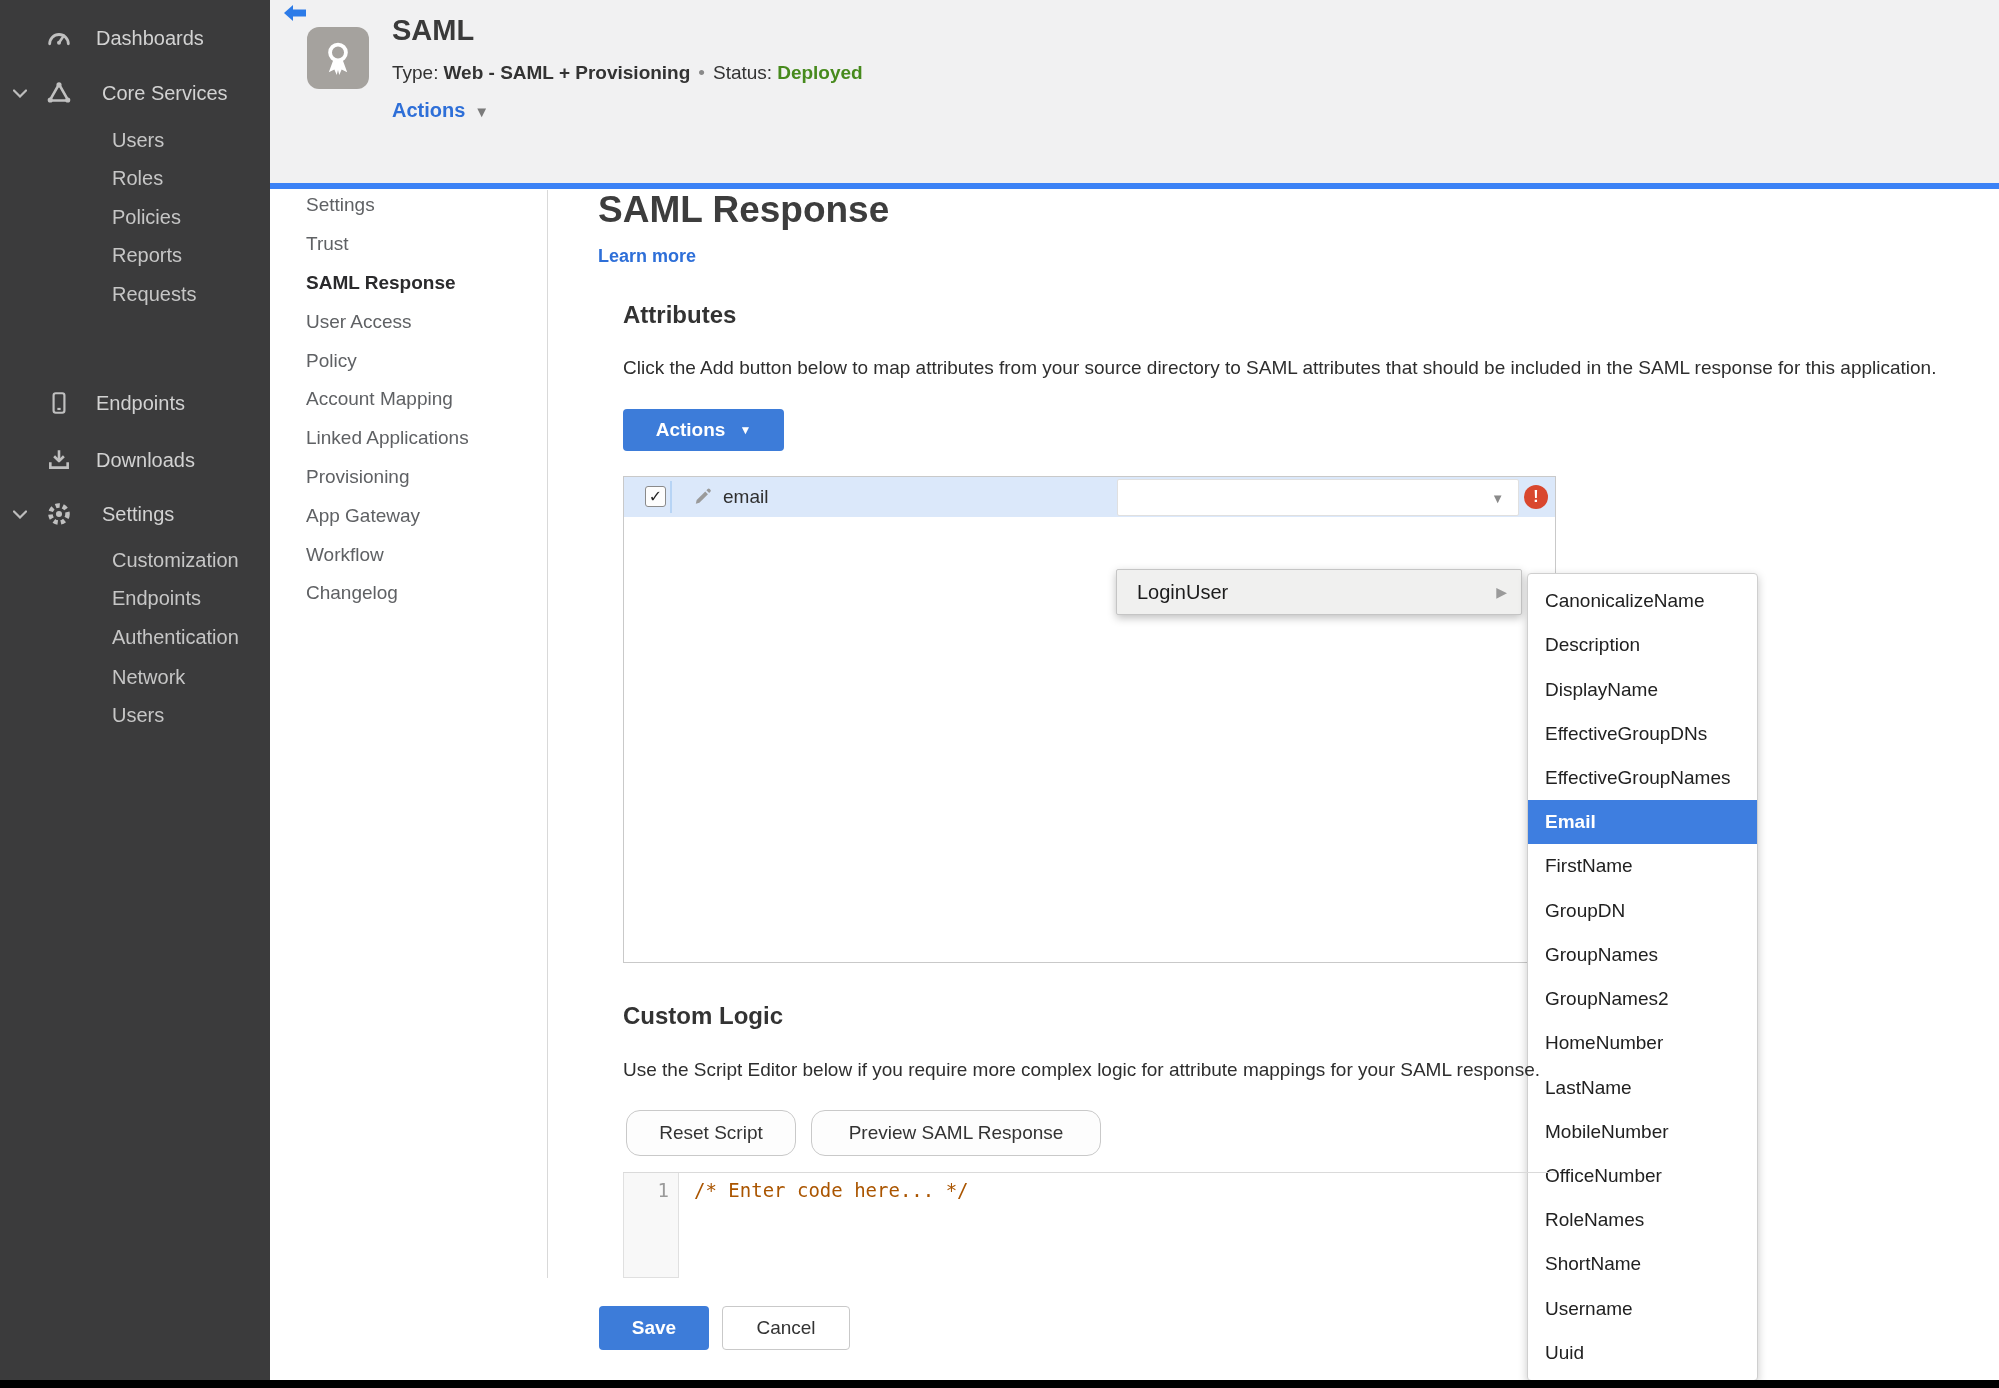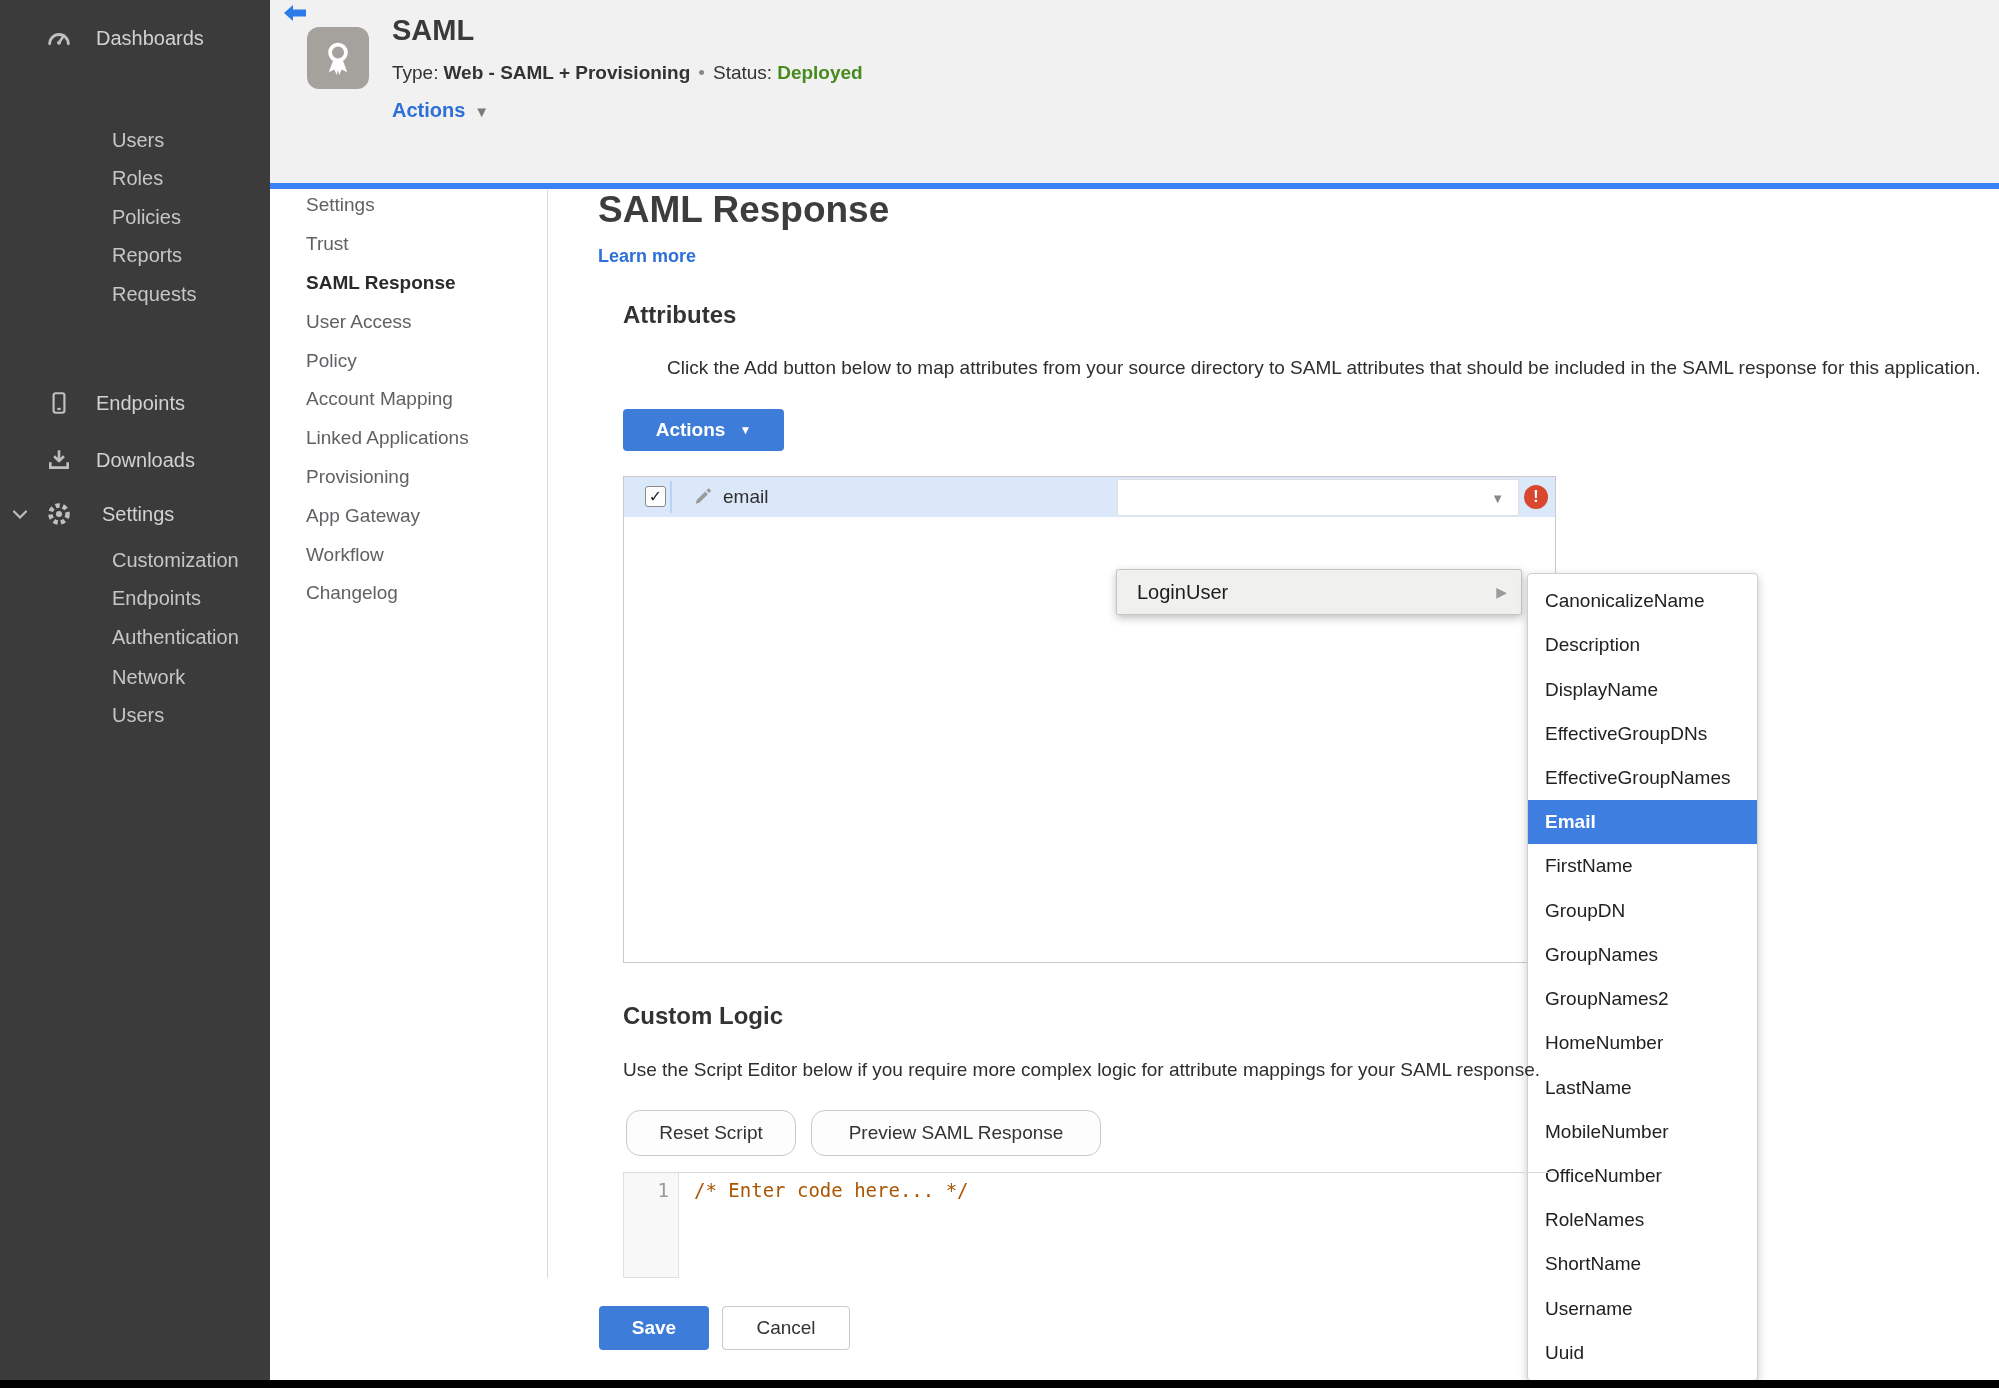--- a/index.html
+++ b/index.html
@@ -34,21 +34,21 @@
   #subnav { position:absolute; left:270px; top:190px; width:278px; height:1088px; border-right:1px solid #d9d9d9; background:#fff; }
   #subnav ul { list-style:none; position:absolute; top:-4px; left:36px; }
   #subnav li { height:38.8px; display:flex; align-items:center; font-size:19px; color:#5f6164; cursor:pointer; white-space:nowrap; }
   #subnav li.active { font-weight:bold; color:#2a2a2c; }
   
   #page-title { position:absolute; left:598px; top:189px; font-size:37px; font-weight:bold; color:#3d3d3d; }
   #learn-more { position:absolute; left:598px; top:246px; font-size:18px; font-weight:bold; color:#2e6fd8; cursor:pointer; }
   .section-h { position:absolute; font-size:24px; font-weight:bold; color:#333; }
   .section-p { position:absolute; font-size:19px; color:#2e2e2e; white-space:nowrap; }
   #attr-heading { left:623px; top:301px; }
-  #attr-desc { left:623px; top:357px;margin-left:44px; }
+  #attr-desc { left:623px; top:357px; }
   #actions-btn { position:absolute; left:623px; top:409px; width:161px; height:42px; background:#3d7cd9; border:none; border-radius:4px; color:#fff; font-size:19px; font-weight:bold; cursor:pointer; display:flex; align-items:center; justify-content:center; font-family:inherit; }
   #actions-btn .caret { font-size:12px; margin-left:14px; }
   
   #attr-table { position:absolute; left:623px; top:476px; width:933px; height:487px; border:1px solid #c9c9c9; background:#fff; }
   #attr-thead { position:relative; height:47px; border-bottom:1px solid #d2d2d2; }
   #attr-thead .th { position:absolute; top:0; height:47px; display:flex; align-items:center; font-size:19px; font-weight:bold; color:#474747; }
   .th-name { left:64px; } .th-value { left:507px; }
   .th-sep { position:absolute; top:8px; width:1px; height:31px; background:#e3e3e3; }
   #attr-row { position:relative; height:40px; background:#dbe8fa; }
   #row-checkbox { position:absolute; left:21px; top:9px; width:21px; height:21px; background:#fdfdfd; border:1px solid #8a8a8a; border-radius:3px; display:flex; align-items:center; justify-content:center; font-size:16px; font-weight:bold; color:#222; cursor:pointer; }
@@ -86,20 +86,36 @@
     <span class="side-icon">
       <svg width="28" height="28" viewBox="0 0 24 24">
           <path d="M4 17a8 8 0 0 1 16 0" fill="none" stroke="#c0c0c0" stroke-width="2.4" stroke-linecap="round"></path>
           <line x1="12" y1="16" x2="16" y2="10" stroke="#c0c0c0" stroke-width="2.2" stroke-linecap="round"></line>
           <circle cx="12" cy="16" r="1.7" fill="#c0c0c0"></circle>
         </svg>
     </span>
     <span class="lbl">Dashboards</span>
   </div>
 
+  <div class="side-row" style="top:71px;height:44px;">
+    <span class="side-chev">
+      <svg width="14" height="9" viewBox="0 0 14 9">
+          <polyline points="1,1.5 7,7.5 13,1.5" fill="none" stroke="#bdbdbd" stroke-width="2.2" stroke-linecap="round"></polyline>
+        </svg>
+    </span>
+    <span class="side-icon">
+      <svg width="28" height="28" viewBox="0 0 24 24">
+          <path d="M12 4.5 L20 18.5 L4 18.5 Z" fill="none" stroke="#c0c0c0" stroke-width="2.2" stroke-linejoin="round"></path>
+          <circle cx="12" cy="5" r="2.2" fill="#c0c0c0"></circle>
+          <circle cx="19.5" cy="18" r="2.2" fill="#c0c0c0"></circle>
+          <circle cx="4.5" cy="18" r="2.2" fill="#c0c0c0"></circle>
+        </svg>
+    </span>
+    <span class="lbl core">Core Services</span>
+  </div>
 
   <div class="side-sub" style="top:121px;height:38px;">
     <span class="lbl">Users</span>
   </div>
   <div class="side-sub" style="top:159px;height:39px;">
     <span class="lbl">Roles</span>
   </div>
   <div class="side-sub" style="top:198px;height:38px;">
     <span class="lbl">Policies</span>
   </div>

